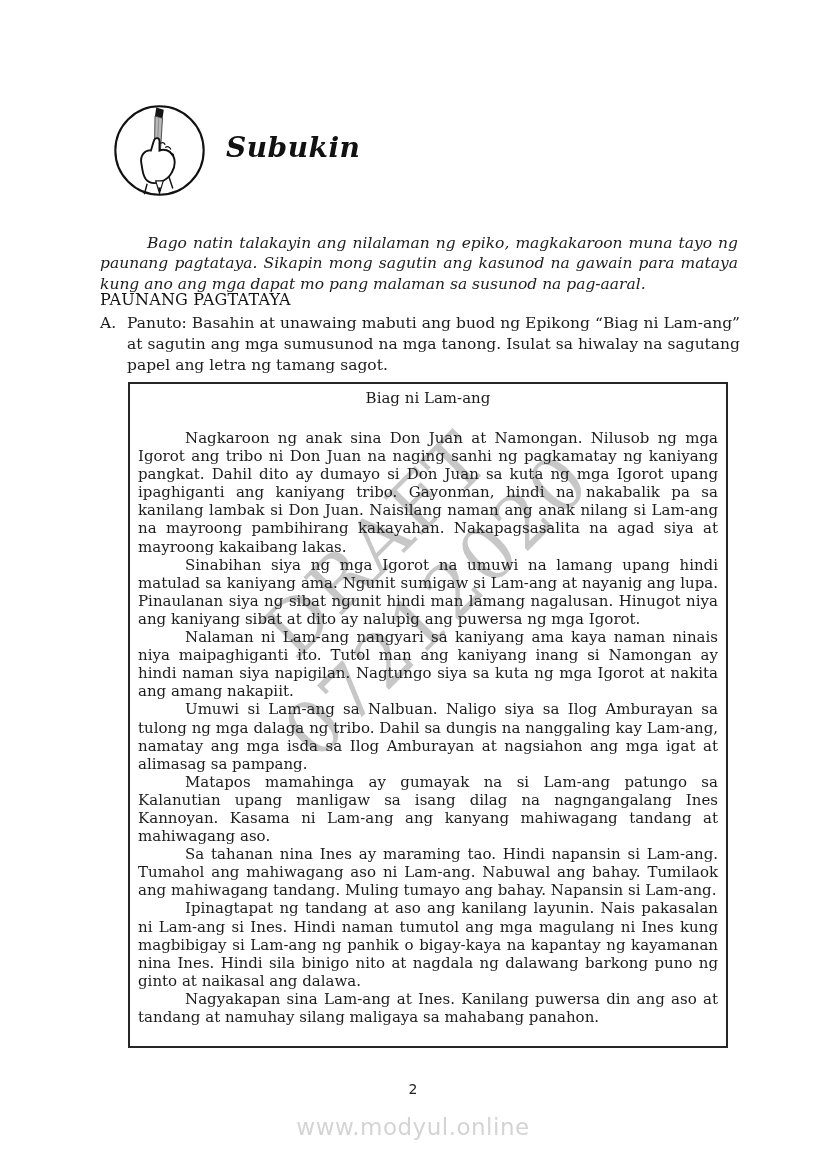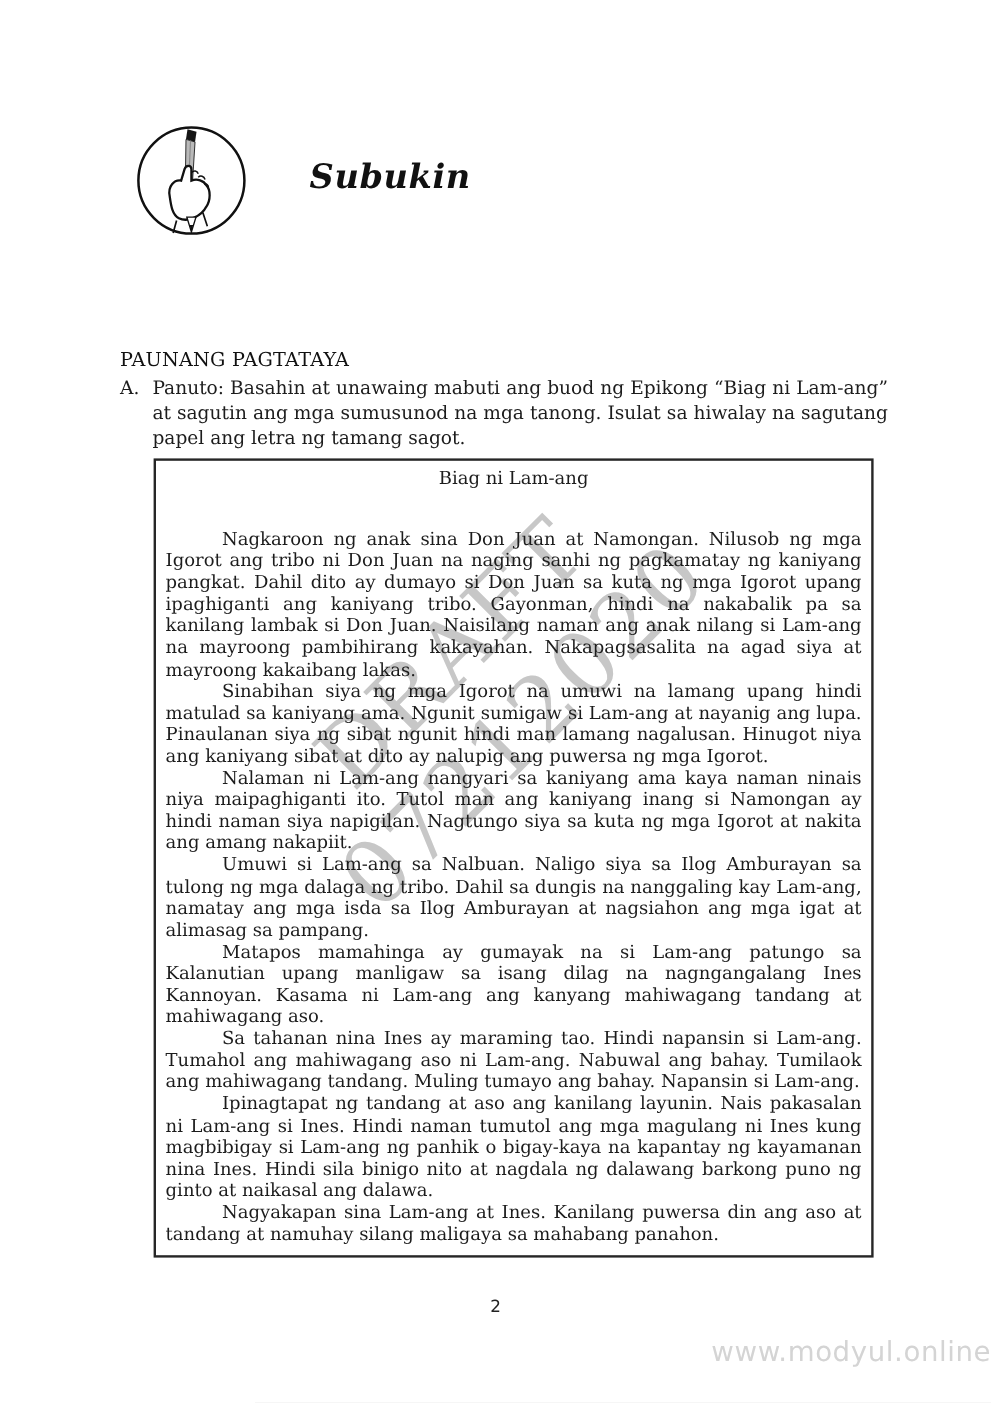--- a/index.html
+++ b/index.html
@@ -6,59 +6,58 @@
   .page {
     position:relative; width:826px; height:1169px; margin:0 auto;
     background:#ffffff; overflow:hidden;
     font-family:"DejaVu Serif","Liberation Serif",serif; color:#1c1c1c;
   }
   .logo { position:absolute; left:112px; top:103px; width:95px; height:95px; }
   .doc-title {
     position:absolute; left:226px; top:131px;
     font-size:28px; font-weight:bold; font-style:italic; letter-spacing:0.5px;
     color:#111;
-    margin-left:32px;
   }
   .intro {
     position:absolute; left:100px; top:217px; width:638px;
     font-style:italic; font-size:15.5px; line-height:20.8px;
     text-align:justify; text-indent:47px;
   }
   .section-heading {
     position:absolute; left:100px; top:290px;
     font-size:16px; font-weight:normal; letter-spacing:0.2px; color:#111;
   }
   .panuto { position:absolute; left:100px; top:313px; width:640px; display:flex; }
   .panuto .marker { flex:0 0 27px; font-size:15.5px; line-height:21px; }
   .panuto .text   { flex:1; font-size:15.5px; line-height:21px; text-align:justify; }
   .story-box {
     position:absolute; left:128px; top:382px; width:600px; height:666px;
     box-sizing:border-box; border:2px solid #262626; padding:5px 8px 4px 8px;
     background:transparent; z-index:2;
   }
-  .story-title { margin:0 0 33px 0; text-align:center; font-size:15px; }
+  .story-title { margin:0 0 22px 0; text-align:center; font-size:15px; }
   .story-p {
     margin:0; font-size:15px; line-height:18.1px;
     text-align:justify; text-indent:47px;
   }
   .watermark {
     position:absolute; left:168px; top:388px; width:476px; height:374px;
     display:flex; flex-direction:column; align-items:center; justify-content:center;
     transform:rotate(-45deg); z-index:1; pointer-events:none;
   }
   .wm-line {
     font-size:74px; line-height:86px; letter-spacing:2px;
     font-family:"DejaVu Serif","Liberation Serif",serif;
   }
   .page-num {
     position:absolute; left:0; top:1081px; width:826px; text-align:center;
     font-family:"DejaVu Sans","Liberation Sans",sans-serif; font-size:14px; color:#222;
   }
   .site-mark {
-    position:absolute; left:0; top:1114px; width:826px; text-align:right;
+    position:absolute; left:0; top:1114px; width:826px; text-align:center;
     font-family:"DejaVu Sans","Liberation Sans",sans-serif;
     font-size:23px; color:#d4d4d4; letter-spacing:0.5px;
   }
 </style>
 </head>
 <body>
 
 <div class="page">
 
   <div class="watermark">
@@ -77,20 +76,21 @@
       <path d="M31,64 C29,55 35,49 41,50 L44,40 C45,36 50,36 50,40 L50,50 C55,48 61,50 63,54 C67,58 67,67 63,73 C59,81 47,87 39,83 C33,80 32,71 31,64 Z" fill="#ffffff" stroke="#111" stroke-width="2"></path>
       <path d="M50,43 C52,41 55,41 56,44 M56,47 C58,45 61,46 62,49 M61,53 C63,52 65,54 65,56" fill="none" stroke="#111" stroke-width="1.3"></path>
       <polygon points="46,82 54,82 50,95" fill="#ffffff" stroke="#111" stroke-width="1.2"></polygon>
       <polygon points="48.4,89 51.6,89 50,95" fill="#111"></polygon>
       <path d="M37,85 L34,96 M60,78 L64,90" stroke="#111" stroke-width="1.5" fill="none"></path>
     </svg>
   </div>
 
   <div class="doc-title">Subukin</div>
 
+  <p class="intro">Bago natin talakayin ang nilalaman ng epiko, magkakaroon muna tayo ng paunang pagtataya. Sikapin mong sagutin ang kasunod na gawain para mataya kung ano ang mga dapat mo pang malaman sa susunod na pag-aaral.</p>
 
   <div class="section-heading">PAUNANG PAGTATAYA</div>
 
   <div class="panuto">
     <span class="marker">A.</span>
     <span class="text">Panuto: Basahin at unawaing mabuti ang buod ng Epikong “Biag ni Lam-ang” at sagutin ang mga sumusunod na mga tanong. Isulat sa hiwalay na sagutang papel ang letra ng tamang sagot.</span>
   </div>
 
   <div class="story-box">
     <p class="story-title">Biag ni Lam-ang</p>

